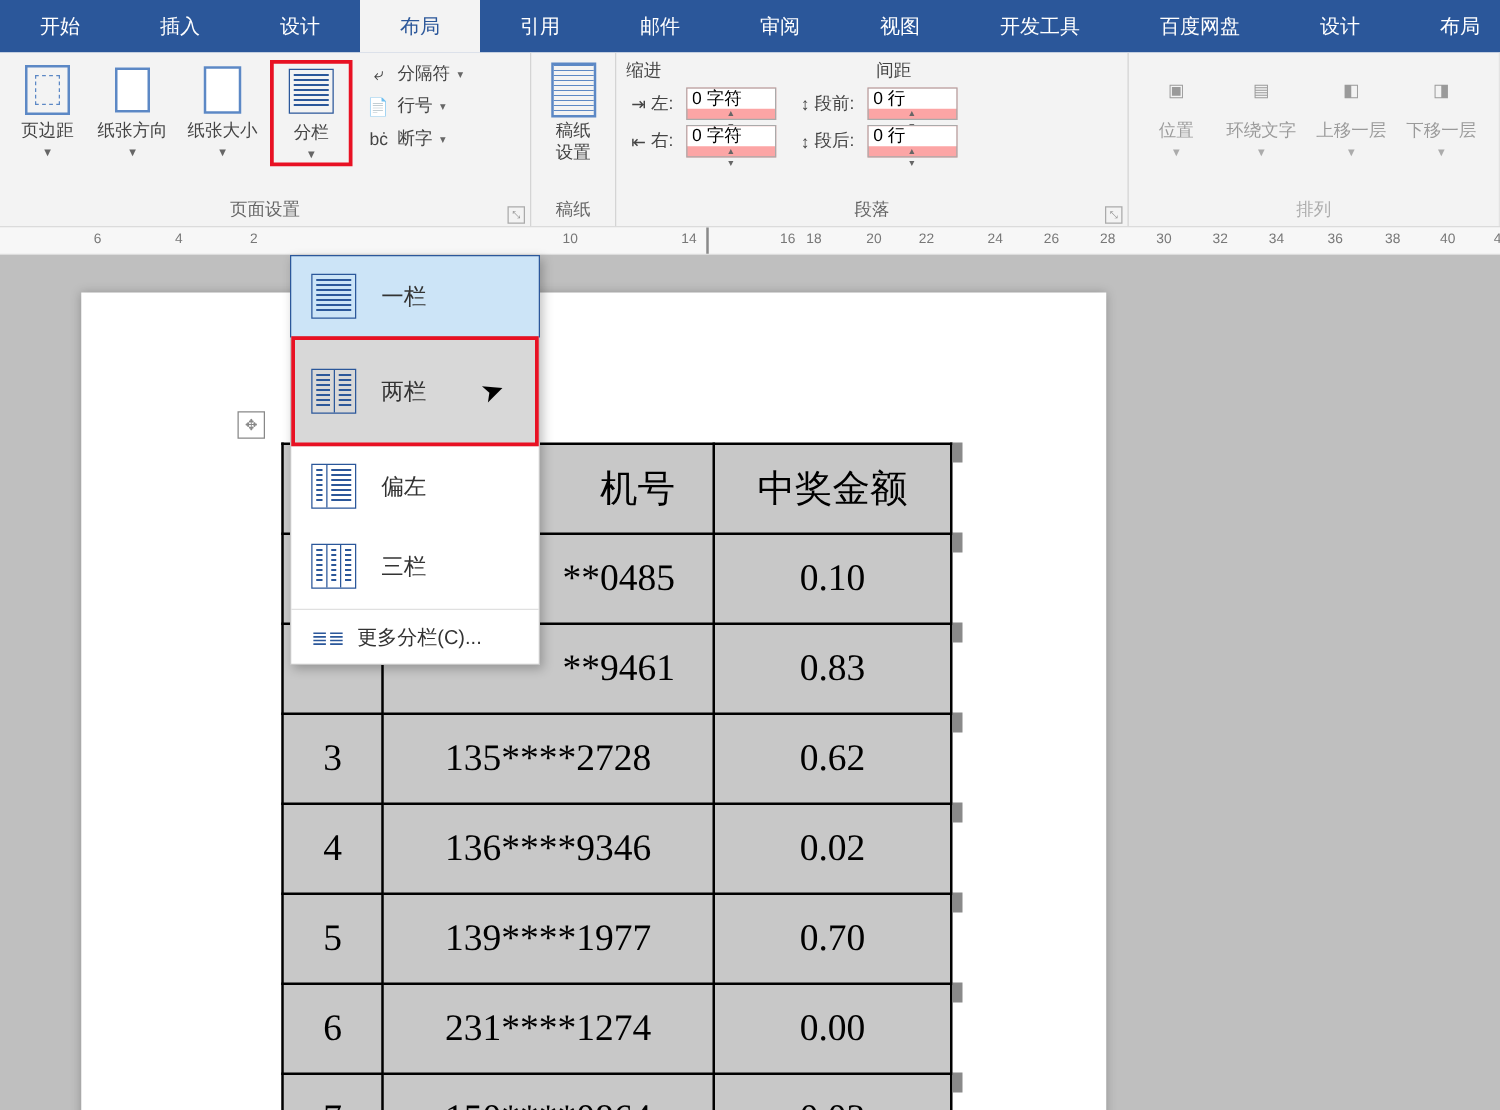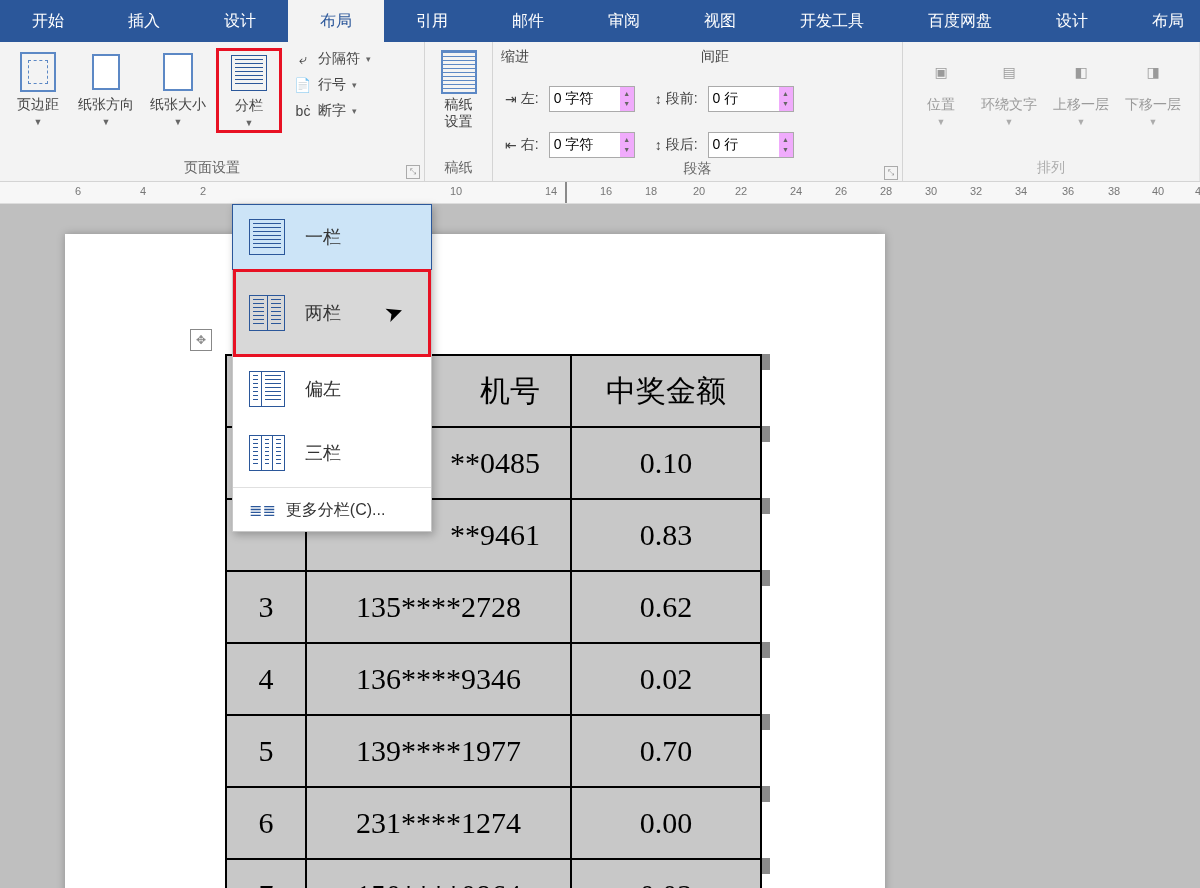--- a/index.html
+++ b/index.html
@@ -23,25 +23,25 @@
 .big-btn { display: flex; flex-direction: column; align-items: center; justify-content: flex-start; padding: 4px 6px; gap: 4px; font-size: 14px; color: #444; min-width: 60px; }
 .big-btn .icon-box { width: 40px; height: 40px; display: flex; align-items: center; justify-content: center; }
 .big-btn.highlight { border: 3px solid #e81123; }
 .drop-arrow { font-size: 9px; color: #666; line-height: 1; }
 
 .small-btn-col { display: flex; flex-direction: column; gap: 4px; }
 .small-btn { display: flex; align-items: center; gap: 6px; font-size: 14px; color: #444; padding: 2px 4px; white-space: nowrap; }
 .small-icon { width: 18px; height: 18px; display: inline-flex; align-items: center; justify-content: center; }
 
 
-.para-block { display: flex; flex-direction: column; gap: 20px; }
+.para-block { display: flex; flex-direction: column; gap: 4px; }
 .para-headers { display: flex; font-size: 14px; color: #444; }
 .para-headers span:first-child { width: 200px; }
 .para-row { display: flex; gap: 6px; align-items: center; }
-.spin { display: flex; align-items: center; border: 1px solid #aaa; background: #f0abfc; height: 26px; }
+.spin { display: flex; align-items: center; border: 1px solid #aaa; background: #fca5a5; height: 26px; flex-direction: column; }
 .spin-label { font-size: 14px; color: #444; padding: 0 4px; display: flex; align-items: center; gap: 4px; }
 .spin input { border: none; width: 70px; height: 24px; font-size: 14px; padding: 0 4px; outline: none; }
 .spin .arrows { display: flex; flex-direction: column; width: 14px; }
 .spin .arrows span { font-size: 7px; line-height: 1.4; text-align: center; color: #666; cursor: pointer; }
 
 
 .ruler-wrap { height: 22px; background: #f7f7f7; display: flex; align-items: center; position: relative; border-bottom: 1px solid #ddd; }
 .ruler { position: absolute; left: 0; right: 0; height: 22px; }
 .ruler-num { position: absolute; top: 3px; font-size: 11px; color: #777; }
 .ruler-split { position: absolute; top: 0; bottom: 0; width: 2px; background: #8a8a8a; }
@@ -320,21 +320,21 @@
 </div>
 
 <div class="ruler-wrap">
   <div class="ruler" id="ruler">
       <span class="ruler-num" style="left: 75px;">6</span>
       <span class="ruler-num" style="left: 140px;">4</span>
       <span class="ruler-num" style="left: 200px;">2</span>
       <span class="ruler-num" style="left: 450px;">10</span>
       <span class="ruler-num" style="left: 497px; margin-top: 32px;">12</span>
       <span class="ruler-num" style="left: 545px;">14</span>
-      <span class="ruler-num" style="left: 600px;">16</span>
+      <span class="ruler-num" style="left: 624px;">16</span>
       <span class="ruler-num" style="left: 645px;">18</span>
       <span class="ruler-num" style="left: 693px;">20</span>
       <span class="ruler-num" style="left: 735px;">22</span>
       <span class="ruler-num" style="left: 790px;">24</span>
       <span class="ruler-num" style="left: 835px;">26</span>
       <span class="ruler-num" style="left: 880px;">28</span>
       <span class="ruler-num" style="left: 925px;">30</span>
       <span class="ruler-num" style="left: 970px;">32</span>
       <span class="ruler-num" style="left: 1015px;">34</span>
       <span class="ruler-num" style="left: 1062px;">36</span>

